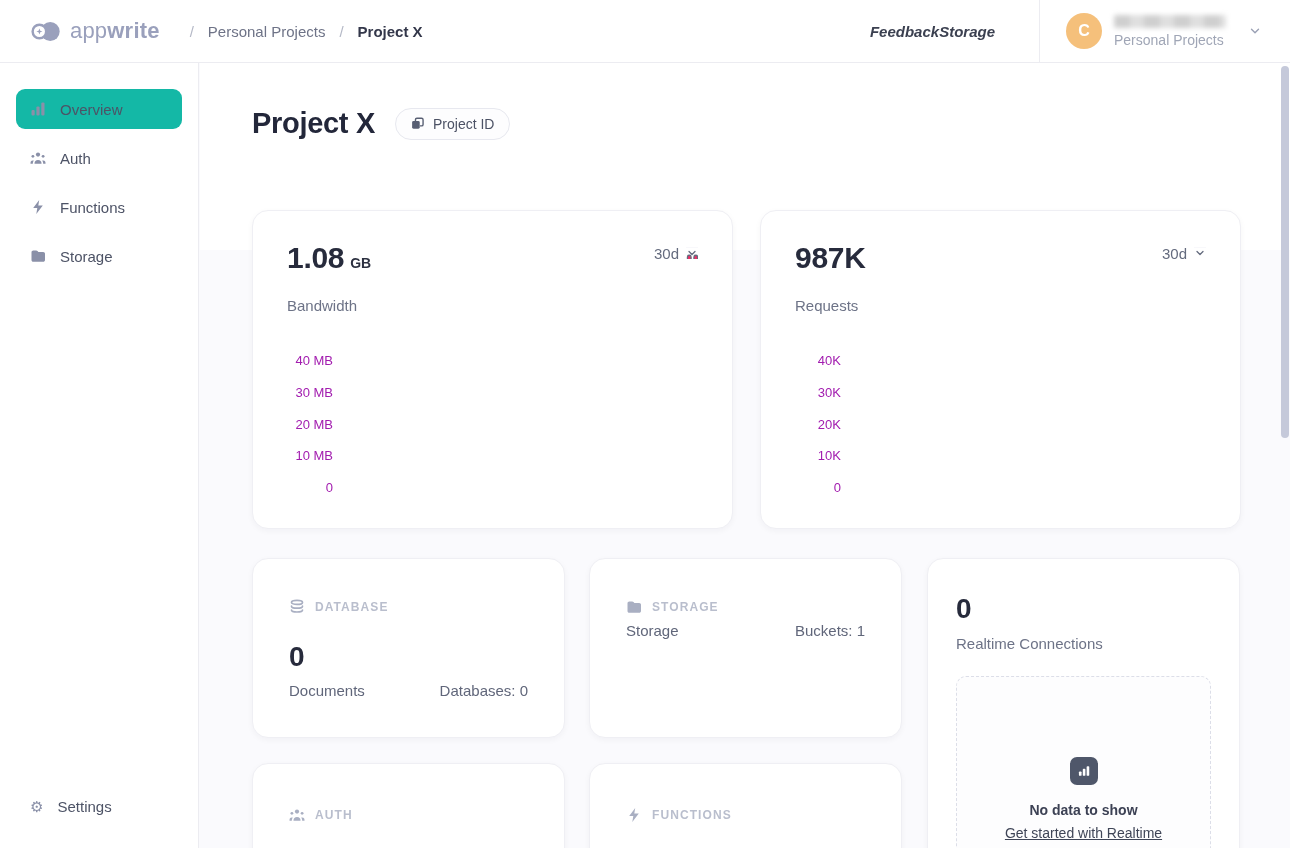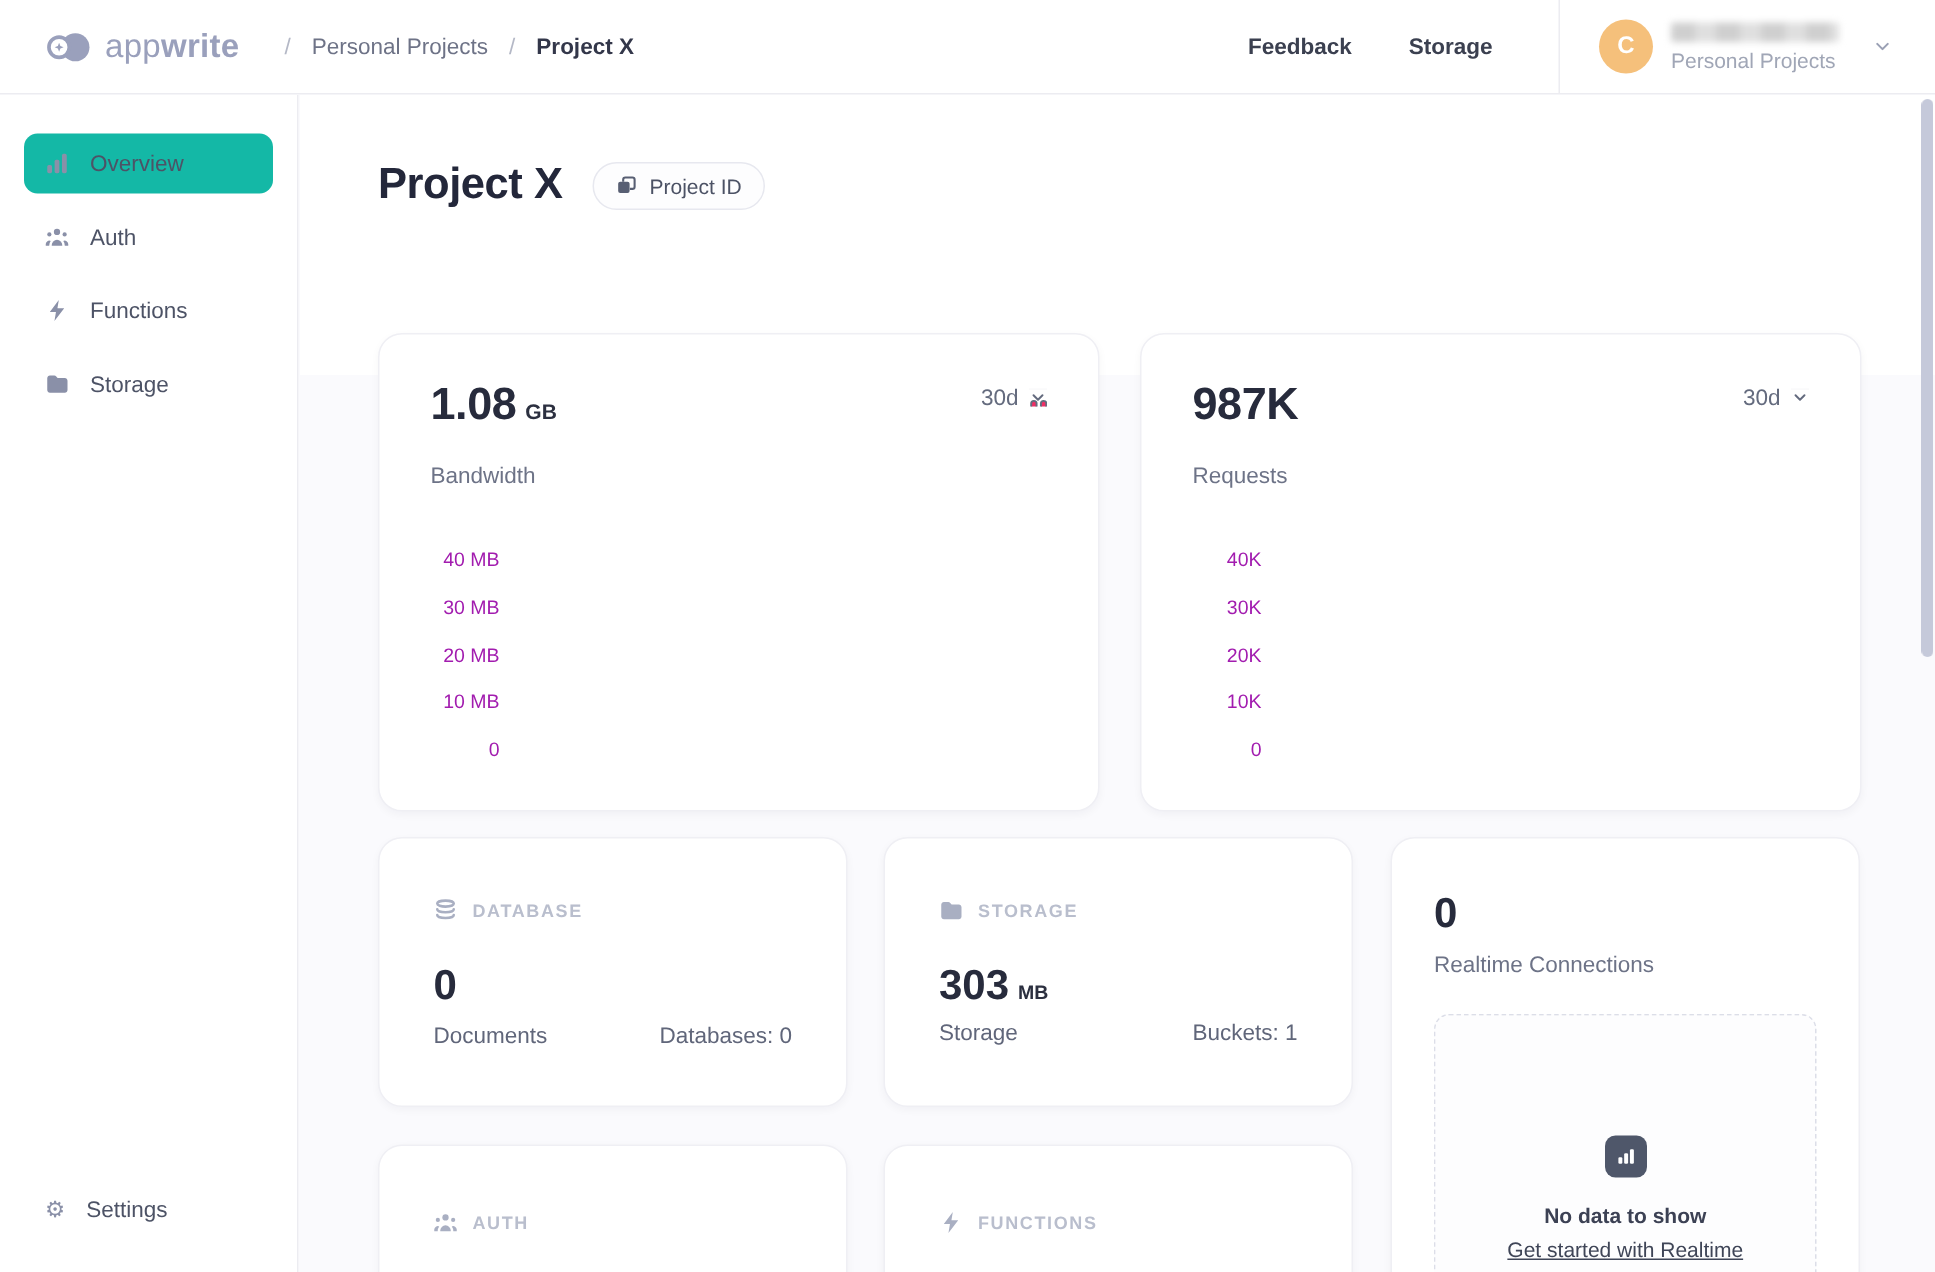--- a/index.html
+++ b/index.html
@@ -11,21 +11,21 @@
   .header { position:fixed; top:0; left:0; width:1290px; height:63px; background:#fff;
     border-bottom:1px solid #ececf1; display:flex; align-items:center; z-index:20; }
   .logo { display:flex; align-items:center; gap:8px; margin-left:30px; }
   .logo-text { font-size:22px; color:#9aa0bc; letter-spacing:.2px; }
   .logo-text b { font-weight:700; }
   .crumbs { display:flex; align-items:center; gap:14px; margin-left:30px; font-size:15px; }
   .crumb-sep { color:#b4b8c6; }
   .crumb-link { color:#6e7387; cursor:pointer; }
   .crumb-current { color:#33374a; font-weight:600; }
   .header-right { margin-left:auto; display:flex; align-items:center; height:100%; }
-  .hnav { display:flex; gap:38px; margin-right:44px; }
+  .hnav { display:flex; margin-right:44px;font-style:italic; }
   .hnav span { font-size:15px; font-weight:700; color:#3b4050; cursor:pointer; }
   .user-area { display:flex; align-items:center; height:100%; border-left:1px solid #ececf1;
     padding:0 28px 0 26px; gap:12px; cursor:pointer; }
   .avatar { width:36px; height:36px; border-radius:50%; background:#f5c07b; color:#fff;
     font-size:16px; font-weight:700; display:flex; align-items:center; justify-content:center; }
   .user-text { display:flex; flex-direction:column; gap:4px; }
   .redacted { width:112px; height:13px; border-radius:2px;
     background:repeating-linear-gradient(90deg,#cfcfcf 0 16px,#dfdfdf 16px 30px);
     filter:blur(2.5px); }
   .user-org { font-size:14px; color:#a0a6b6; }
@@ -49,21 +49,21 @@
   .title-row { position:absolute; left:52px; top:44px; display:flex; align-items:center; gap:20px; }
   .page-title { font-size:29px; font-weight:700; color:#23273a; letter-spacing:-.3px; }
   .badge { display:flex; align-items:center; gap:9px; padding:7px 15px; border:1px solid #e7e8ef;
     border-radius:17px; background:#fdfdfe; font-size:14px; color:#4c5265; cursor:pointer; }
   .badge .bicon { color:#585f73; display:flex; }
 
   .card { position:absolute; background:#fff; border:1px solid #efeff4; border-radius:16px;
     box-shadow:0 2px 6px rgba(30,30,60,.04); }
 
   
-  .chart-card { width:481px; height:319px; top:159px; padding:30px 34px; }
+  .chart-card { width:481px; height:319px; top:147px; padding:30px 34px; }
   .cc-head { display:flex; justify-content:space-between; }
   .metric-value { font-size:30px; font-weight:700; color:#272b3c; letter-spacing:-.3px; }
   .metric-unit { font-size:14px; font-weight:700; margin-left:6px; }
   .metric-label { font-size:15px; color:#6d7387; margin-top:22px; }
   .period { display:flex; align-items:flex-start; gap:7px; font-size:15px; color:#646b7e;
     cursor:pointer; padding-top:4px; }
   .chart-wrap { display:flex; margin-top:46px; }
   .ticks { position:relative; width:46px; margin-right:12px; height:128px;
     font-size:13px; color:#a21caf; flex:none; }
   .ticks span { position:absolute; right:0; white-space:nowrap; }
@@ -331,23 +331,20 @@
 
   <div class="card usage-card" style="left:389px;">
     <div class="eyebrow">
       <span class="eicon">
         <svg width="16" height="16" viewBox="0 0 16 16" fill="currentColor">
             <path d="M1.5 4.2c0-1 .8-1.8 1.8-1.8h2.9c.5 0 1 .2 1.3.6l.9 1h4.8c1 0 1.8.8 1.8 1.8v6.2c0 1-.8 1.8-1.8 1.8H3.3c-1 0-1.8-.8-1.8-1.8V4.2Z"></path>
           </svg>
       </span>
       <span>STORAGE</span>
     </div>
-    <div>
-      <span class="usage-value" style="display:inline-block">303</span><span class="usage-unit">MB</span>
-    </div>
     <div class="usage-foot" style="margin-top:7px;">
       <span>Storage</span>
       <span>Buckets: 1</span>
     </div>
   </div>
 
   <div class="card realtime-card">
     <div class="rt-value">0</div>
     <div class="rt-label">Realtime Connections</div>
     <div class="rt-empty">

